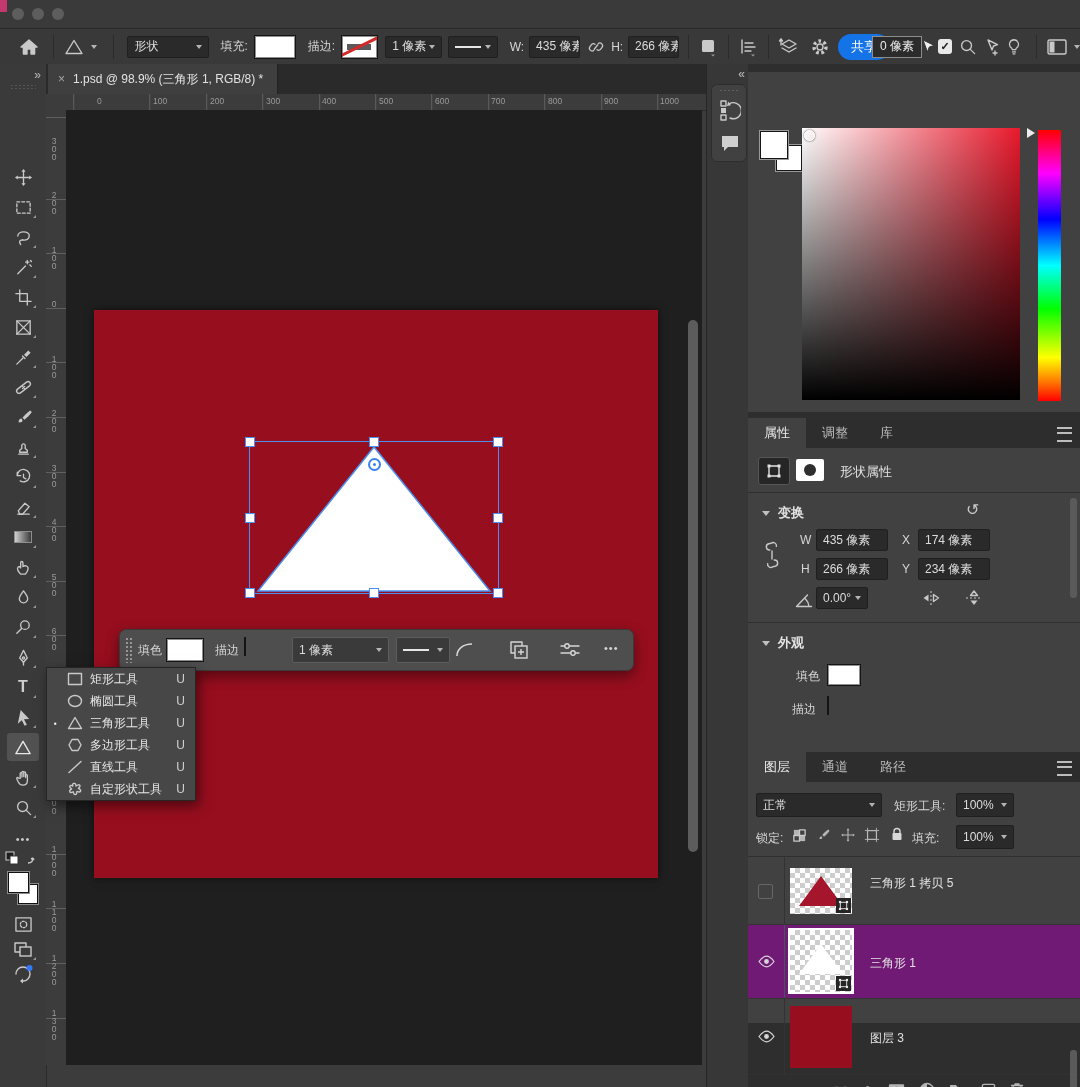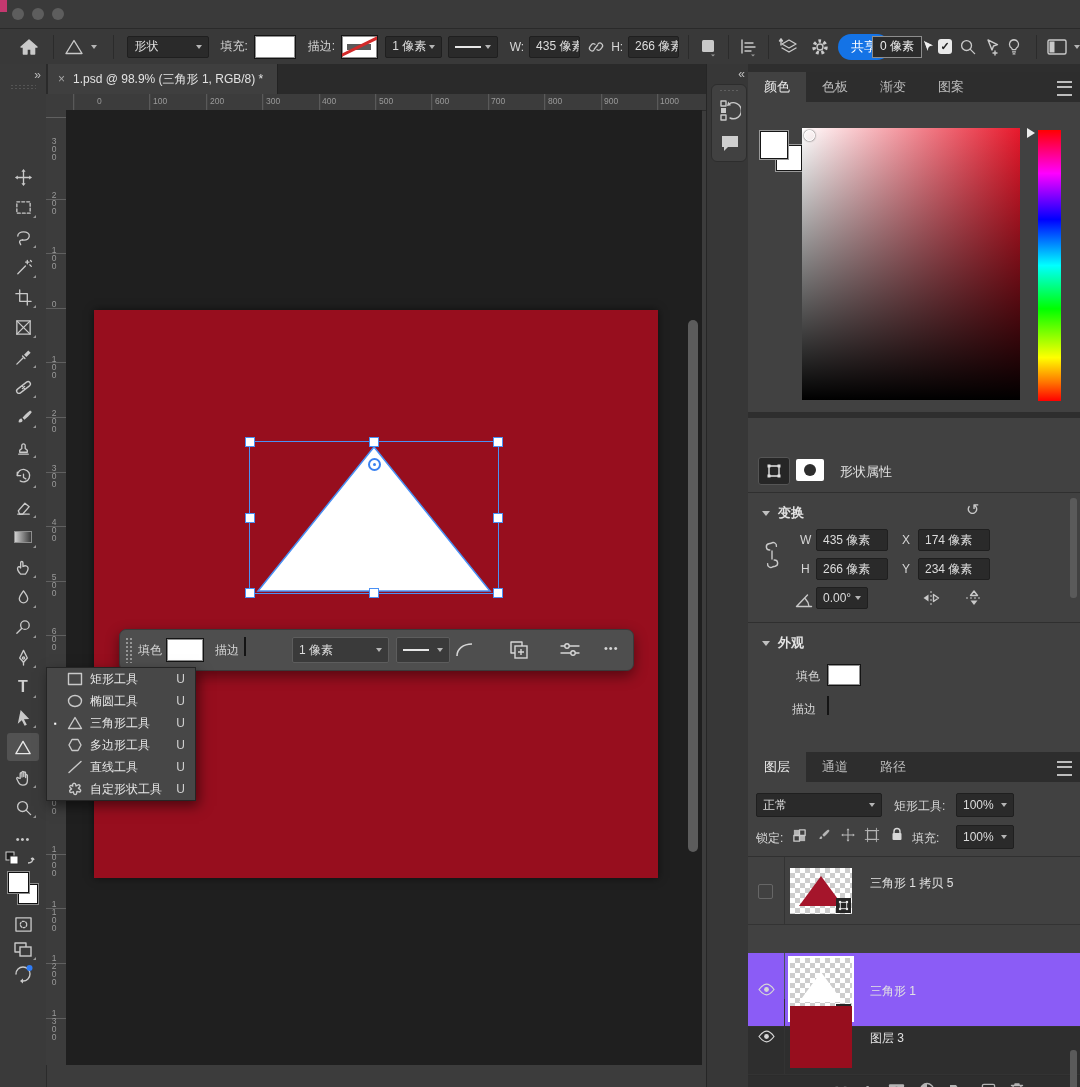--- a/index.html
+++ b/index.html
@@ -83,21 +83,21 @@
   .ptab{height:30px;display:flex;align-items:center;padding:0 16px;font-size:13px;color:#bdbdbd;}
   .ptab.active{background:#414141;color:#ececec;}
   .burger{position:absolute;right:8px;top:9px;width:15px;height:11px;border-top:2px solid #bdbdbd;border-bottom:2px solid #bdbdbd;}
   .burger::after{content:"";display:block;margin-top:2.5px;height:2px;background:#bdbdbd;}
   .collapse-chevron{font-size:12px;color:#c2c2c2;letter-spacing:-1px;}
   .sechead{font-size:13px;color:#e4e4e4;font-weight:bold;display:flex;align-items:center;gap:8px;}
   .tri-down{width:0;height:0;border-left:4px solid transparent;border-right:4px solid transparent;border-top:5px solid #c0c0c0;}
   .pscroll{position:absolute;right:3px;width:7px;border-radius:3px;background:#5a5a5a;}
   
   .lrow{position:absolute;left:0;width:332px;border-bottom:1px solid #333;box-sizing:border-box;}
-  .lrow.sel{background:#8b5cf6;margin-top:28px;}
+  .lrow.sel{background:#701a75;}
   .eyecol{position:absolute;left:0;top:0;bottom:0;width:36px;border-right:1px solid #333;}
   .checker{background-color:#fff;background-image:linear-gradient(45deg,#cdcdcd 25%,transparent 25%,transparent 75%,#cdcdcd 75%),
            linear-gradient(45deg,#cdcdcd 25%,transparent 25%,transparent 75%,#cdcdcd 75%);
            background-size:10px 10px;background-position:0 0,5px 5px;}
   .badge{position:absolute;right:1px;bottom:1px;width:15px;height:15px;background:#252525;display:flex;align-items:center;justify-content:center;}
   .lname{position:absolute;left:122px;font-size:12px;color:#e2e2e2;}
   .ctri{width:0;height:0;}
 </style>
 </head>
 <body>
@@ -572,42 +572,41 @@
         <svg width="22" height="20" viewBox="0 0 22 20">
             <path fill="#cfcfcf" d="M3 3h16v11H9l-4 4v-4H3z"></path>
           </svg>
       </div>
     </div>
   </div>
 
   <div class="abs rightcol">
 
     <div class="panel" style="top:8px;height:340px">
-      <div class="ptabs">
-        <span class="ptab active">颜色</span>
-        <span class="ptab">色板</span>
-        <span class="ptab">渐变</span>
-        <span class="ptab">图案</span>
-        <span class="burger"></span>
-      </div>
 
       <span class="abs" style="left:28px;top:73px;width:24px;height:24px;background:#fff;border:1px solid #161616;box-shadow:0 0 0 1px #9a9a9a"></span>
       <span class="abs" style="left:12px;top:59px;width:26px;height:26px;background:#fff;border:1px solid #161616;box-shadow:0 0 0 1px #9a9a9a"></span>
 
       <div class="abs" style="left:54px;top:56px;width:218px;height:272px;
            background:linear-gradient(to bottom,rgba(0,0,0,0),#000),linear-gradient(to right,#fff,#e8192c);">
         <span style="position:absolute;left:2px;top:2px;width:9px;height:9px;border:1.5px solid #fff;border-radius:50%;box-shadow:0 0 2px rgba(0,0,0,.8)"></span>
       </div>
 
       <div class="abs" style="left:290px;top:58px;width:23px;height:271px;
            background:linear-gradient(to bottom,#ff0000,#ff00ff 16%,#0000ff 33%,#00ffff 50%,#00ff00 66%,#ffff00 84%,#ff7700 93%,#ff0000);"></div>
       <span class="abs ctri" style="left:279px;top:56px;border-top:5px solid transparent;border-bottom:5px solid transparent;border-left:8px solid #ededed"></span>
     </div>
 
     <div class="panel" style="top:354px;height:336px">
+      <div class="ptabs">
+        <span class="ptab active">属性</span>
+        <span class="ptab">调整</span>
+        <span class="ptab">库</span>
+        <span class="burger"></span>
+      </div>
       <span class="abs" style="left:10px;top:39px;width:30px;height:26px;background:#262626;border:1px solid #555;border-radius:3px;display:flex;align-items:center;justify-content:center">
         <svg width="16" height="16" viewBox="0 0 16 16">
             <rect x="3" y="3" width="10" height="10" class="ic" style="stroke:#e2e2e2"></rect>
             <rect x="1.5" y="1.5" width="3" height="3" fill="#e2e2e2"></rect>
             <rect x="11.5" y="1.5" width="3" height="3" fill="#e2e2e2"></rect>
             <rect x="1.5" y="11.5" width="3" height="3" fill="#e2e2e2"></rect>
             <rect x="11.5" y="11.5" width="3" height="3" fill="#e2e2e2"></rect>
           </svg>
       </span>
       <span class="abs" style="left:48px;top:41px;width:28px;height:22px;background:#fff;border-radius:2px;display:flex;align-items:center;justify-content:center">

